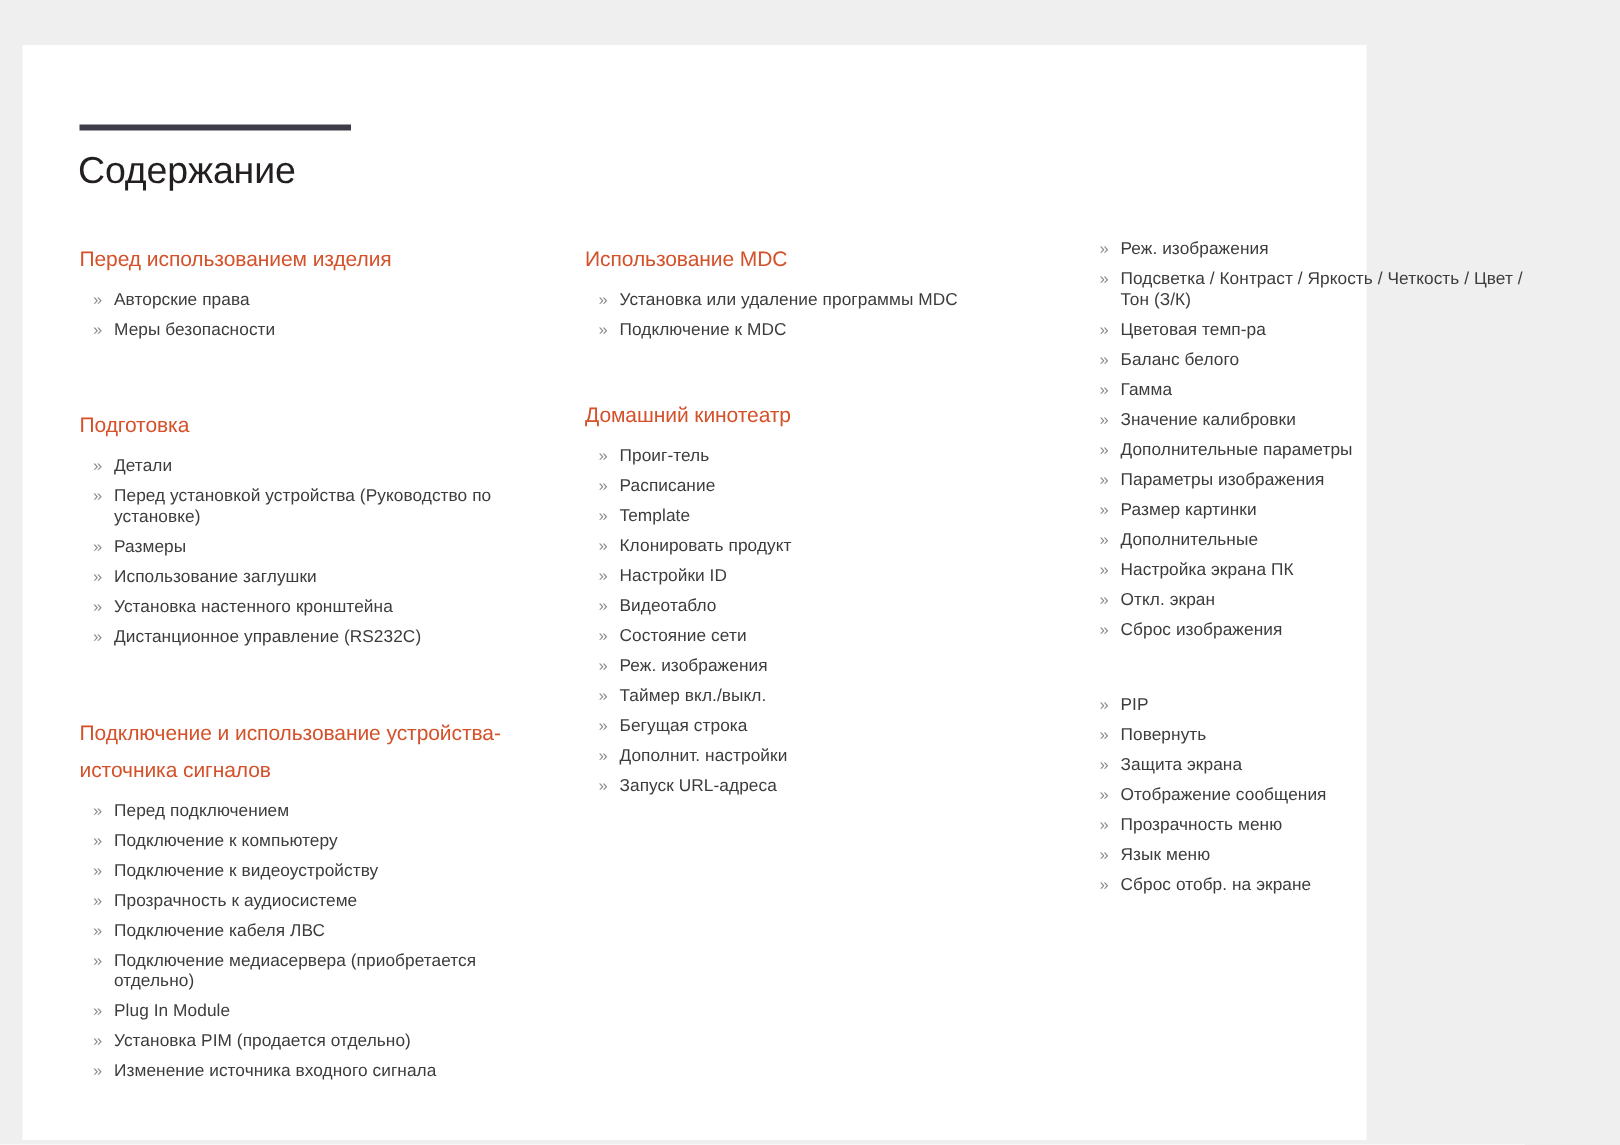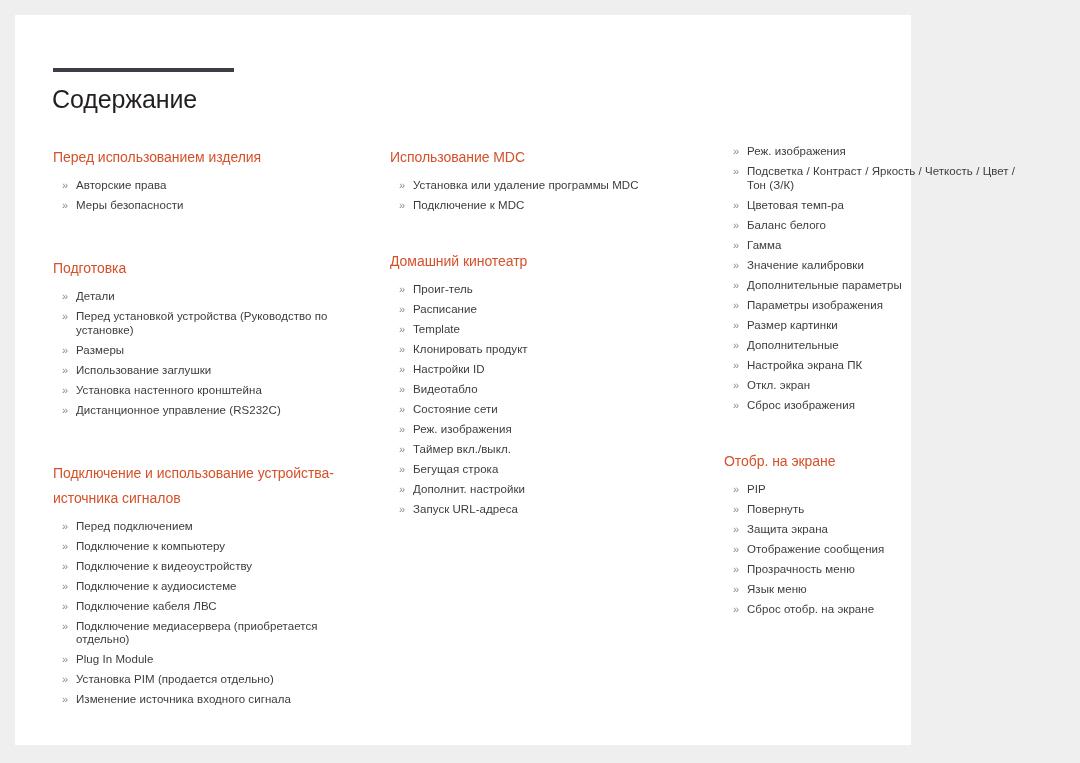--- a/index.html
+++ b/index.html
@@ -10,21 +10,21 @@
   body {
     width: 1080px;
     height: 763px;
     background: #efefef;
     font-family: "Liberation Sans", "DejaVu Sans", sans-serif;
     overflow: hidden;
   }
   .page {
     position: absolute;
     left: 15px;
-    top: 15px;
+    top: 30px;
     width: 896px;
     height: 730px;
     background: #ffffff;
   }
   .title-rule {
     position: absolute;
     left: 38px;
     top: 53px;
     width: 181px;
     height: 4px;
@@ -120,21 +120,21 @@
             <li class="item"><span class="bullet">»</span><span>Дистанционное управление (RS232C)</span></li>
           </ul>
         </div>
         <div class="sec-gap-lg"></div>
         <div class="section">
           <div class="section-title">Подключение и использование устройства-источника сигналов</div>
           <ul class="item-list">
             <li class="item"><span class="bullet">»</span><span>Перед подключением</span></li>
             <li class="item"><span class="bullet">»</span><span>Подключение к компьютеру</span></li>
             <li class="item"><span class="bullet">»</span><span>Подключение к видеоустройству</span></li>
-            <li class="item"><span class="bullet">»</span><span>Подключение к аудиосистеме</span></li>
+            <li class="item"><span class="bullet">»</span><span>Прозрачность к аудиосистеме</span></li>
             <li class="item"><span class="bullet">»</span><span>Подключение кабеля ЛВС</span></li>
             <li class="item"><span class="bullet">»</span><span>Подключение медиасервера (приобретается отдельно)</span></li>
             <li class="item"><span class="bullet">»</span><span>Plug In Module</span></li>
             <li class="item"><span class="bullet">»</span><span>Установка PIM (продается отдельно)</span></li>
             <li class="item"><span class="bullet">»</span><span>Изменение источника входного сигнала</span></li>
           </ul>
         </div>
       </div>
     <div class="col col-2">
         <div class="section">
@@ -176,21 +176,20 @@
             <li class="item"><span class="bullet">»</span><span>Параметры изображения</span></li>
             <li class="item"><span class="bullet">»</span><span>Размер картинки</span></li>
             <li class="item"><span class="bullet">»</span><span>Дополнительные</span></li>
             <li class="item"><span class="bullet">»</span><span>Настройка экрана ПК</span></li>
             <li class="item"><span class="bullet">»</span><span>Откл. экран</span></li>
             <li class="item"><span class="bullet">»</span><span>Сброс изображения</span></li>
           </ul>
         </div>
         <div class="sec-gap-md"></div>
         <div class="section">
-          <div class="section-title">Отобр. на экране</div>
           <ul class="item-list">
             <li class="item"><span class="bullet">»</span><span>PIP</span></li>
             <li class="item"><span class="bullet">»</span><span>Повернуть</span></li>
             <li class="item"><span class="bullet">»</span><span>Защита экрана</span></li>
             <li class="item"><span class="bullet">»</span><span>Отображение сообщения</span></li>
             <li class="item"><span class="bullet">»</span><span>Прозрачность меню</span></li>
             <li class="item"><span class="bullet">»</span><span>Язык меню</span></li>
             <li class="item"><span class="bullet">»</span><span>Сброс отобр. на экране</span></li>
           </ul>
         </div>

